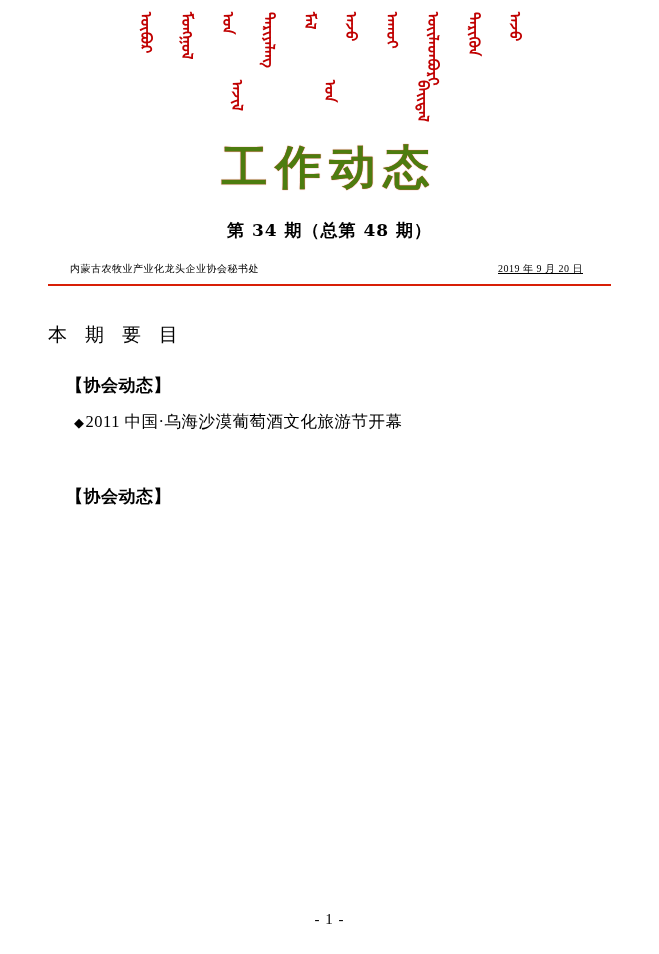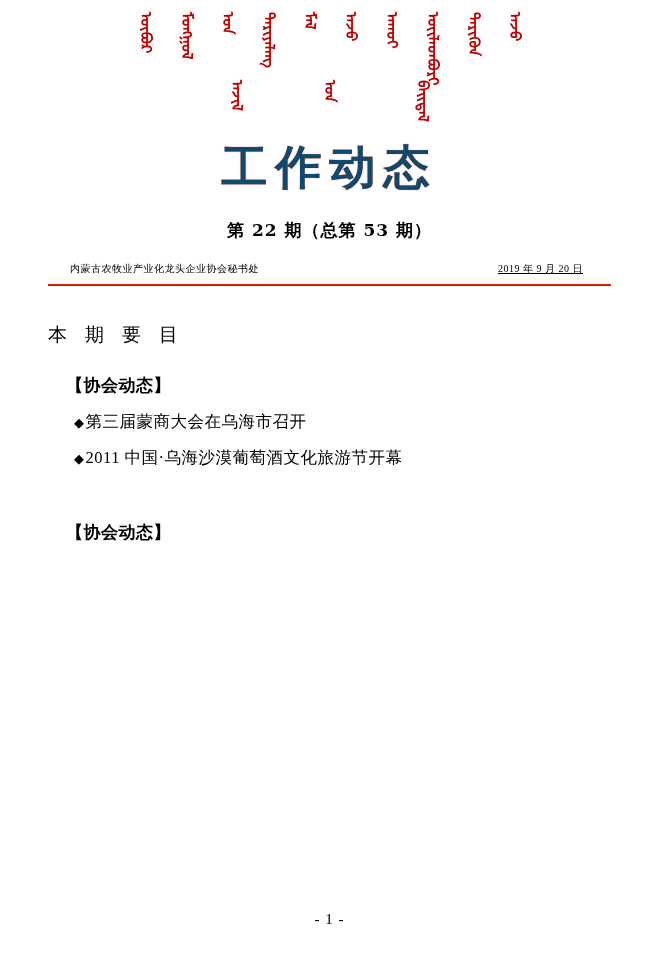--- a/index.html
+++ b/index.html
@@ -60,21 +60,21 @@
     font-family: "DejaVu Serif", serif;
     font-weight: bold;
     font-size: 40px;
     letter-spacing: 2px;
     line-height: 1.1;
     margin-top: 2px;
     text-shadow: 0 0 1px #d81f06;
   }
   .masthead-sub {
     text-align: center;
-    color: #0c4a6e;
+    color: #4d7c0f;
     font-family: "DejaVu Serif", serif;
     font-weight: bold;
     font-size: 46px;
     letter-spacing: 8px;
     line-height: 1.1;
     margin-top: 4px;
     text-shadow: 0 0 1px #d81f06;
   }
 
   .issue-line {
@@ -171,37 +171,34 @@
 
 
   <div class="mongol-row-2">
     <span class="mongol-glyph">ᠠᠵᠢᠯ</span>
     <span class="mongol-glyph">ᠤᠨ</span>
     <span class="mongol-glyph">ᠪᠠᠢᠳᠠᠯ</span>
   </div>
 
   <div class="masthead-sub">工作动态</div>
 
-  <div class="issue-line">第 22 期（总第 53 期）</div>
+  <div class="issue-line">第 34 期（总第 48 期）</div>
 
   <div class="imprint">
     <span class="publisher">内蒙古农牧业产业化龙头企业协会秘书处</span>
     <span class="date">2019 年 9 月 20 日</span>
   </div>
 
   <div class="rule"></div>
 
   <div class="toc-title">本 期 要 目</div>
 
   <div class="section">
     <div class="section-heading">【协会动态】</div>
     <div class="toc-item">
-      <span class="bullet">◆</span><span>第三届蒙商大会在乌海市召开</span>
-    </div>
-    <div class="toc-item">
       <span class="bullet">◆</span><span>2011 中国·乌海沙漠葡萄酒文化旅游节开幕</span>
     </div>
   </div>
 
   <div class="section second">
     <div class="section-heading">【协会动态】</div>
   </div>
 
   <div class="footer-page">- 1 -</div>
 

